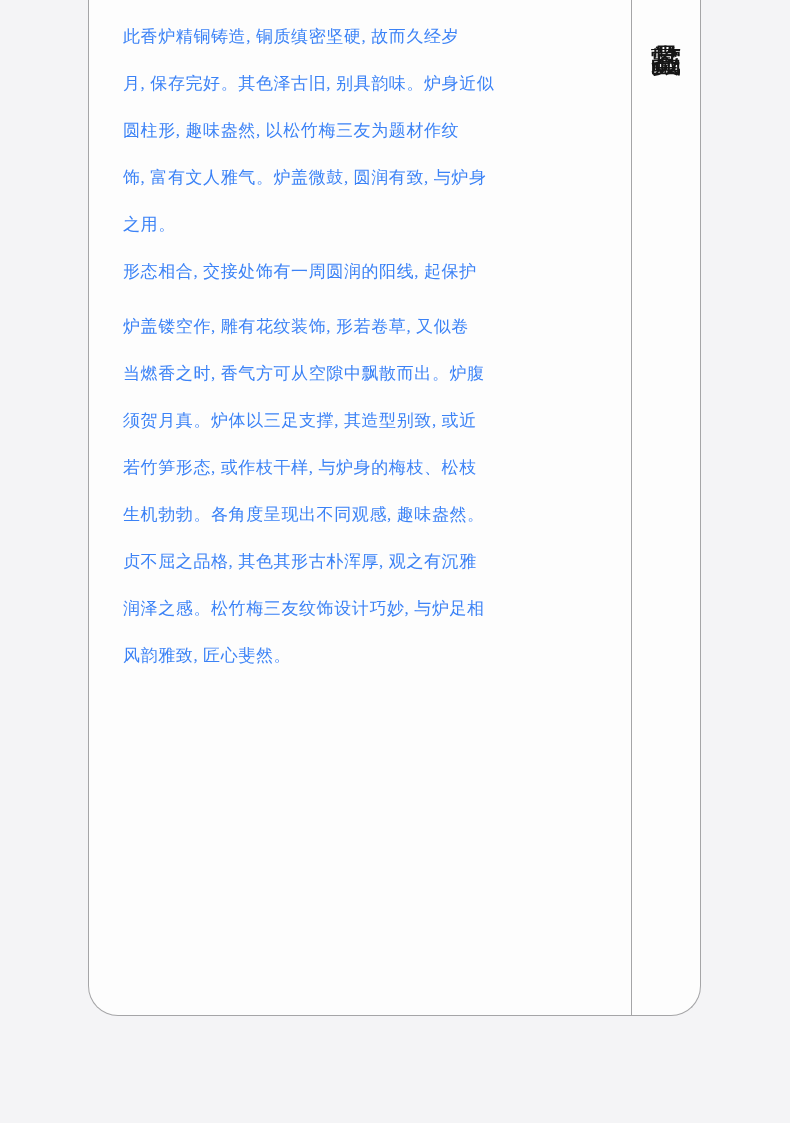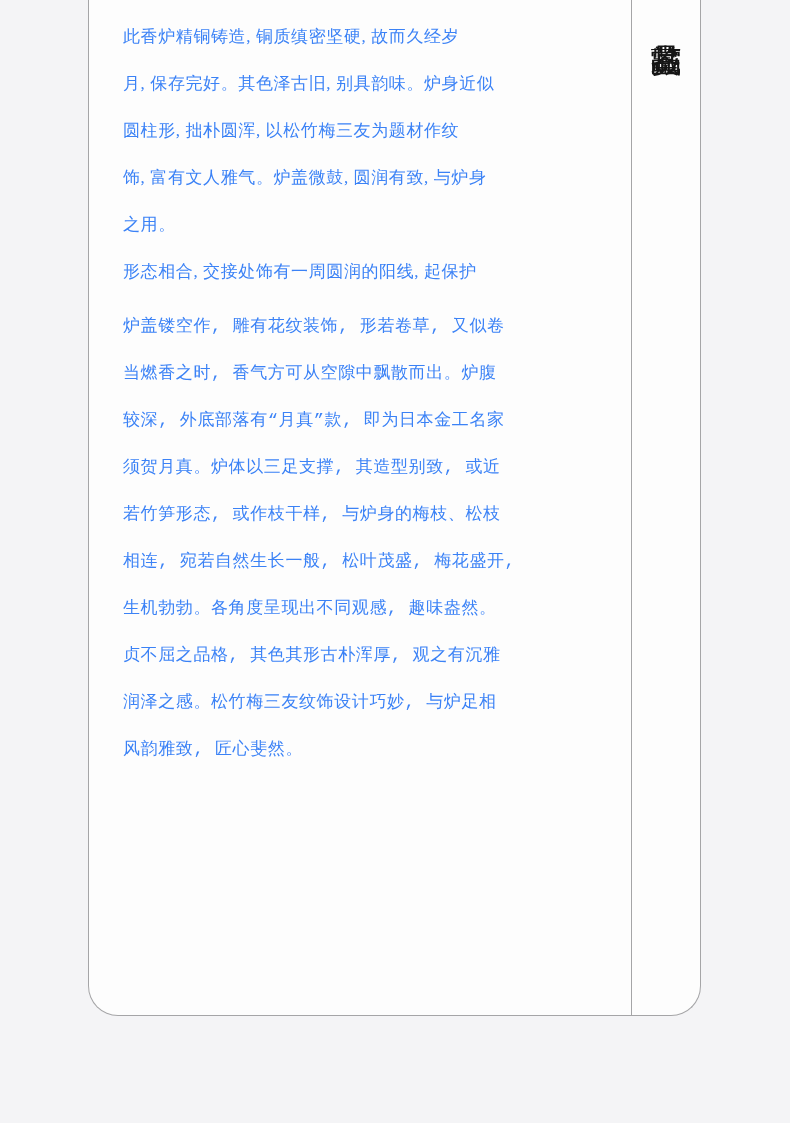--- a/index.html
+++ b/index.html
@@ -25,21 +25,21 @@
     display: flex;
     flex-direction: row;
   }
   .main-col {
     box-sizing: border-box;
     width: 543px;
     border-right: 1px solid #a5a5a7;
     padding: 13px 6px 0 34px;
   }
   .para { margin: 0; }
-  .para + .para { margin-top: 8px; font-family: Liberation Mono, monospace; }
+  .para + .para { margin-top: 8px; }
   .text-line {
     font-size: 17px;
     line-height: 47px;
     letter-spacing: 0.6px;
     color: #3b82f6;
     white-space: nowrap;
     font-feature-settings: "halt";
   }
   .side-col {
     flex: 1;
@@ -61,32 +61,30 @@
 </head>
 <body>
 
 <div class="page">
   <div class="card">
 
     <div class="main-col">
       <div class="para">
         <div class="text-line">此香炉精铜铸造, 铜质缜密坚硬, 故而久经岁</div>
         <div class="text-line">月, 保存完好。其色泽古旧, 别具韵味。炉身近似</div>
-        <div class="text-line">圆柱形, 拙朴圆浑, 以松竹梅三友为题材作纹</div>
+        <div class="text-line">圆柱形, 趣味盎然, 以松竹梅三友为题材作纹</div>
         <div class="text-line">饰, 富有文人雅气。炉盖微鼓, 圆润有致, 与炉身</div>
         <div class="text-line">之用。</div>
         <div class="text-line">形态相合, 交接处饰有一周圆润的阳线, 起保护</div>
       </div>
       <div class="para">
         <div class="text-line">炉盖镂空作, 雕有花纹装饰, 形若卷草, 又似卷</div>
         <div class="text-line">当燃香之时, 香气方可从空隙中飘散而出。炉腹</div>
-        <div class="text-line">较深, 外底部落有“月真”款, 即为日本金工名家</div>
         <div class="text-line">须贺月真。炉体以三足支撑, 其造型别致, 或近</div>
         <div class="text-line">若竹笋形态, 或作枝干样, 与炉身的梅枝、松枝</div>
-        <div class="text-line">相连, 宛若自然生长一般, 松叶茂盛, 梅花盛开,</div>
         <div class="text-line">生机勃勃。各角度呈现出不同观感, 趣味盎然。</div>
         <div class="text-line">贞不屈之品格, 其色其形古朴浑厚, 观之有沉雅</div>
         <div class="text-line">润泽之感。松竹梅三友纹饰设计巧妙, 与炉足相</div>
         <div class="text-line">风韵雅致, 匠心斐然。</div>
       </div>
     </div>
 
     <div class="side-col">
       <div class="vertical-title">藏品鉴赏</div>
     </div>

